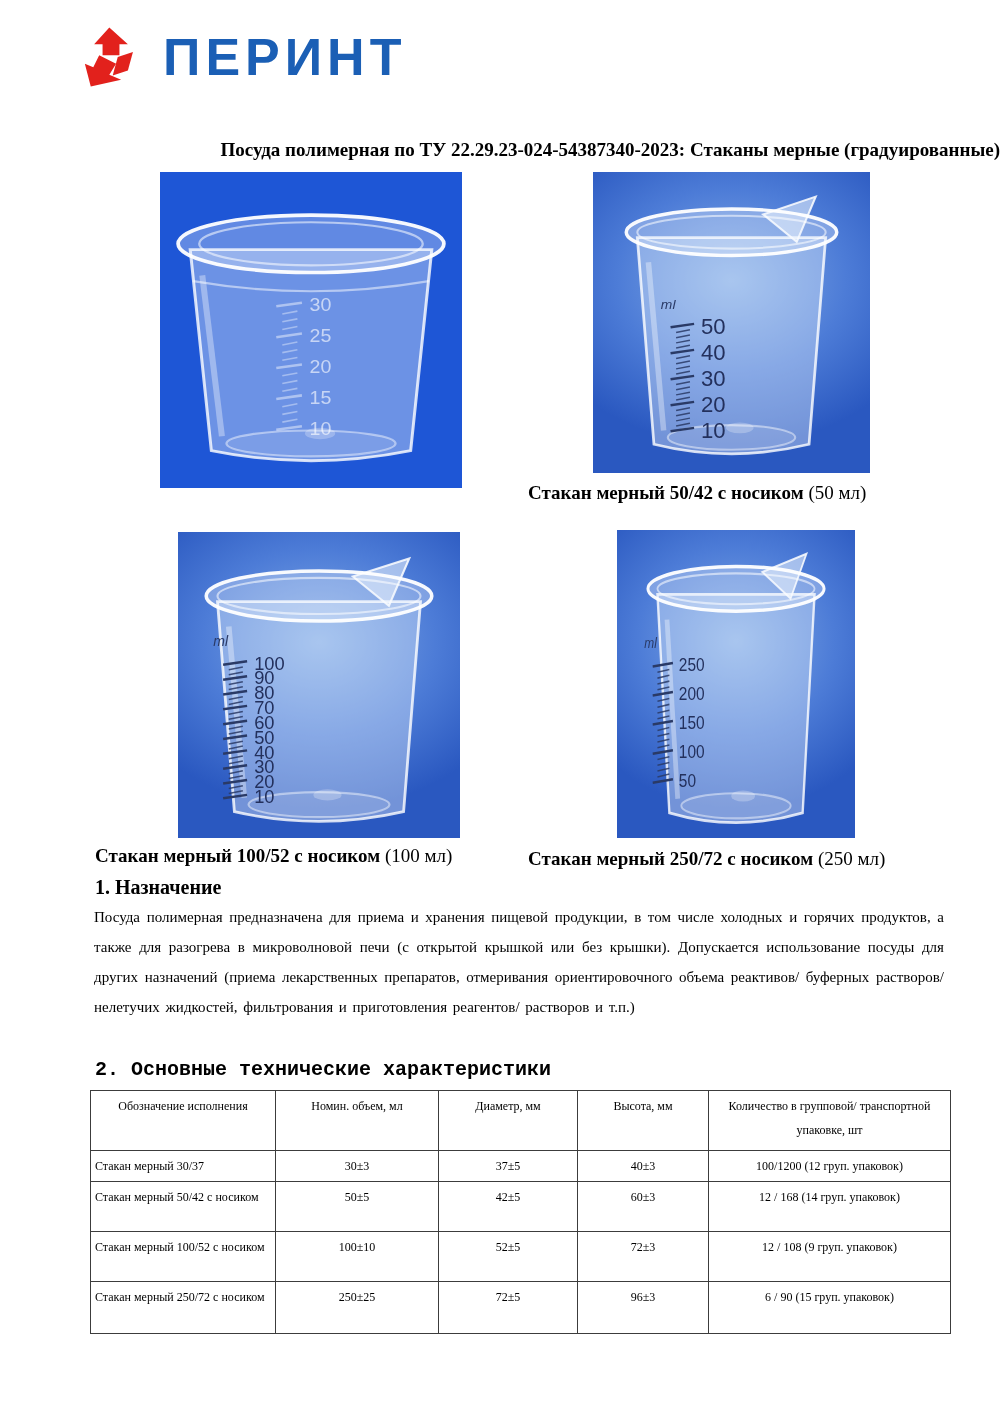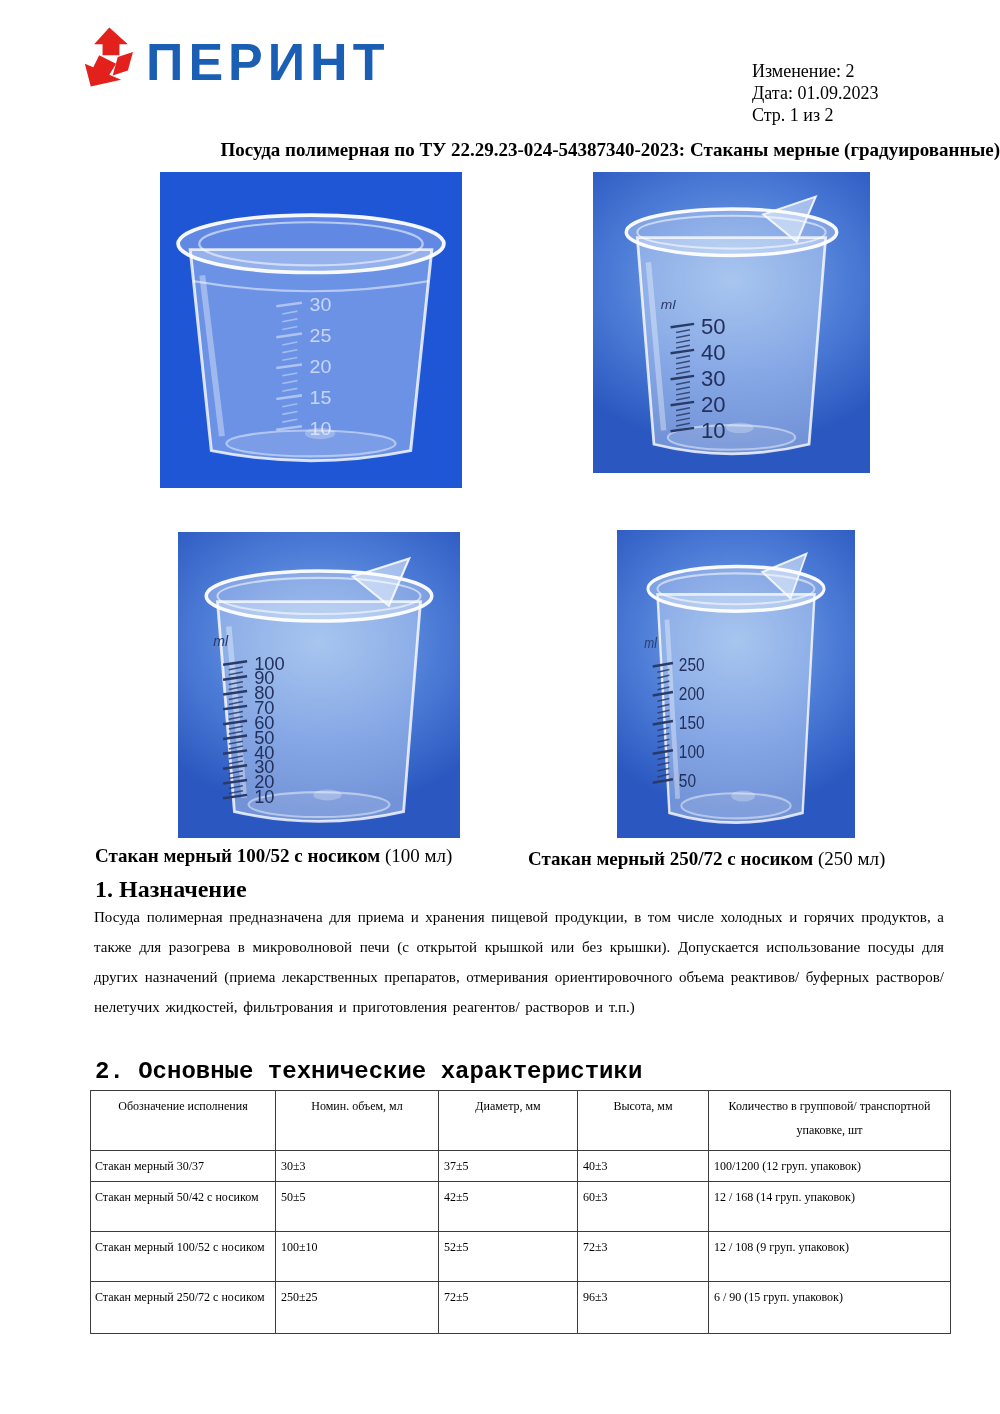--- a/index.html
+++ b/index.html
@@ -1,20 +1,20 @@
 <!DOCTYPE html>
 <html><head>
 <meta charset="utf-8">
 <style>
   html,body{margin:0;padding:0;background:#ffffff;}
   .page{position:relative;width:1000px;height:1414px;background:#fff;
         font-family:"Liberation Serif",serif;color:#000;overflow:hidden;}
 
   
-  .logo{position:absolute;left:84px;top:26px;display:flex;align-items:flex-end;gap:8px;}
+  .logo{position:absolute;left:84px;top:26px;display:flex;align-items:center;gap:25px;}
   .logo svg{width:54px;height:62px;display:block;}
   .brand{font-family:"Liberation Sans",sans-serif;font-weight:bold;font-size:52px;
          color:#1b5fb5;letter-spacing:5px;line-height:1;}
   .doc-info{position:absolute;left:752px;top:60px;font-size:18px;line-height:22px;}
 
   .title{position:absolute;left:0;top:139px;width:1000px;text-align:right;
          font-weight:bold;font-size:19px;}
 
   
   .fig{position:absolute;overflow:hidden;}
@@ -27,61 +27,56 @@
   #fig3{left:178px;top:532px;width:282px;height:306px;}
   #fig4{left:617px;top:530px;width:238px;height:308px;}
 
   .caption{position:absolute;font-size:19px;white-space:nowrap;}
   #cap1{left:95px;top:494px;}
   #cap2{left:528px;top:482px;}
   #cap3{left:95px;top:845px;}
   #cap4{left:528px;top:848px;}
   .caption b{font-weight:bold;}
 
-  .sec-head{position:absolute;left:95px;margin:0;font-size:24px;font-weight:bold;}
+  .sec-head{position:absolute;left:95px;margin:0;font-size:20px;font-weight:bold;}
   #sec1-head{top:876px;}
   #sec2-head{top:1058px;font-family:Liberation Mono, monospace;}
   .body-text{position:absolute;left:94px;top:902px;width:850px;margin:0;
              font-size:15px;line-height:30px;text-align:justify;word-spacing:2px;}
 
   
   .spec-table{position:absolute;left:90px;top:1090px;width:860px;
               border-collapse:collapse;table-layout:fixed;font-size:12px;}
   .spec-table th,.spec-table td{border:1px solid #3c3c3c;vertical-align:top;
               padding:3px 5px;font-weight:normal;line-height:24px;overflow:hidden;}
   .spec-table thead tr{height:60px;}
   .spec-table tbody tr:nth-child(1){height:30px;}
   .spec-table tbody tr:nth-child(2){height:50px;}
   .spec-table tbody tr:nth-child(3){height:50px;}
   .spec-table tbody tr:nth-child(4){height:52px;}
   .spec-table th{text-align:center;}
-  .spec-table td.c{}
+  .spec-table td.c{text-align:center;}
   .spec-table td.l{text-align:left;padding-left:4px;}
 </style>
 </head>
 <body>
 
 <div class="page">
 
   <div class="logo">
     <svg viewBox="0 0 64 72" aria-hidden="true">
       <g fill="#e2211c">
         <polygon points="30,1 52,21 42,21 42,34 22,34 22,21 12,21"></polygon>
         <polygon points="8,71 1,44 11,48 18,34 38,44 30,57 44,63"></polygon>
         <polygon points="40,36 58,30 52,52 34,58"></polygon>
       </g>
     </svg>
     <span class="brand">ПЕРИНТ</span>
   </div>
 
-  <div class="doc-info">
-    <div>Изменение: 2</div>
-    <div>Дата: 01.09.2023</div>
-    <div>Стр. 1 из 2</div>
-  </div>
 
   <div class="title">Посуда полимерная по ТУ 22.29.23-024-54387340-2023: Стаканы мерные (градуированные)</div>
 
   <div id="fig1" class="fig flat">
     <svg viewBox="0 0 200 220" preserveAspectRatio="none">
         <path d="M 20 54 L 34 194 Q 100 208 166 194 L 180 54 Z" fill="rgba(226,238,252,0.40)" stroke="rgba(255,255,255,0.8)" stroke-width="2"></path>
         <path d="M 28 72 L 41 184" stroke="rgba(255,255,255,0.35)" stroke-width="4" fill="none"></path>
         <ellipse cx="100" cy="189" rx="56" ry="9" fill="rgba(255,255,255,0.10)" stroke="rgba(255,255,255,0.45)" stroke-width="1.5"></ellipse>
         <ellipse cx="106" cy="182" rx="10" ry="4" fill="rgba(255,255,255,0.25)"></ellipse>
         <ellipse cx="100" cy="50" rx="88" ry="20" fill="rgba(238,246,255,0.32)" stroke="rgba(255,255,255,0.95)" stroke-width="2.5"></ellipse>
@@ -231,20 +226,23 @@
         <line x1="34" y1="163.9" x2="44" y2="161.9" stroke="#2a3a66" stroke-width="1.1" opacity="0.85"></line>
         <line x1="34" y1="168.05" x2="44" y2="166.05" stroke="#2a3a66" stroke-width="1.1" opacity="0.85"></line>
         <line x1="34" y1="172.2" x2="44" y2="170.2" stroke="#2a3a66" stroke-width="1.1" opacity="0.85"></line>
         <line x1="34" y1="176.35" x2="44" y2="174.35" stroke="#2a3a66" stroke-width="1.1" opacity="0.85"></line>
         <line x1="30" y1="180.5" x2="47" y2="178" stroke="#2a3a66" stroke-width="1.8"></line>
         <text x="52" y="183.94" fill="#23305c" font-size="13" font-family="&quot;Liberation Sans&quot;,sans-serif">50</text>
         <text x="23" y="84" fill="#2a3a66" font-size="10" font-style="italic" font-family="&quot;Liberation Sans&quot;,sans-serif">ml</text>
       </svg>
   </div>
 
+  <div id="cap2" class="caption">
+    <b>Стакан мерный 50/42 с носиком</b><span> (50 мл)</span>
+  </div>
   <div id="cap3" class="caption">
     <b>Стакан мерный 100/52 с носиком</b><span> (100 мл)</span>
   </div>
   <div id="cap4" class="caption">
     <b>Стакан мерный 250/72 с носиком</b><span> (250 мл)</span>
   </div>
 
   <h2 id="sec1-head" class="sec-head">1. Назначение</h2>
   <p class="body-text">Посуда полимерная предназначена для приема и хранения пищевой продукции, в том числе холодных и горячих продуктов, а также для разогрева в микроволновой печи (с открытой крышкой или без крышки). Допускается использование посуды для других назначений (приема лекарственных препаратов, отмеривания ориентировочного объема реактивов/ буферных растворов/ нелетучих жидкостей, фильтрования и приготовления реагентов/ растворов и т.п.)</p>
   <h2 id="sec2-head" class="sec-head">2. Основные технические характеристики</h2>

